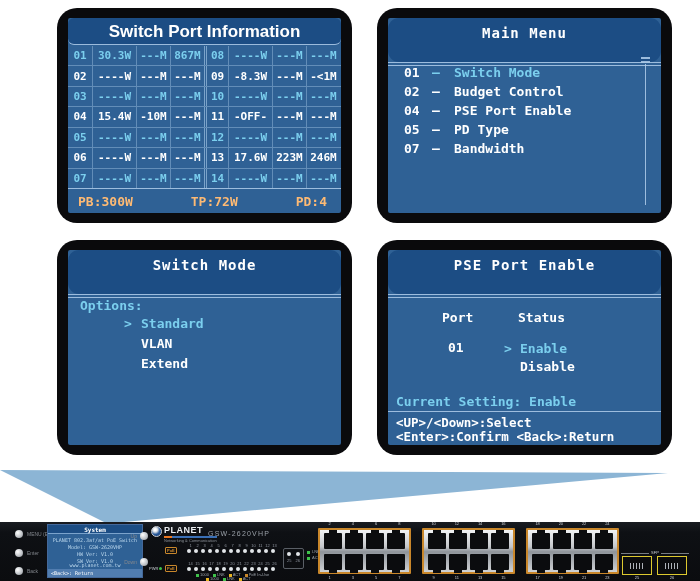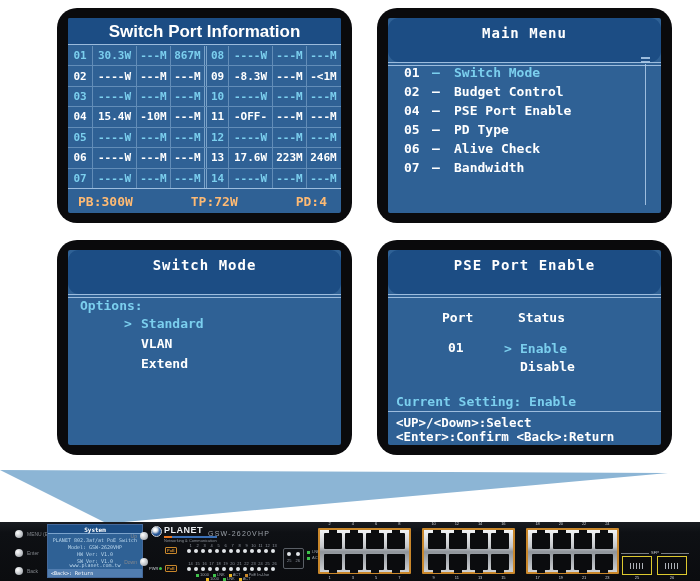--- a/index.html
+++ b/index.html
@@ -12,21 +12,21 @@
          font-family:"DejaVu Sans Mono",monospace;}
 
   
   .monitor{position:absolute;width:295px;height:215px;background:#0a0a0c;border-radius:20px;}
   .monitor.tl{left:57px;top:8px}.monitor.tr{left:377px;top:8px}
   .monitor.bl{left:57px;top:240px}.monitor.br{left:377px;top:240px}
   .scr{position:absolute;left:11px;top:10px;width:273px;height:195px;background:var(--screen);
        overflow:hidden;border-radius:2px;color:#fff;}
   .band{background:var(--band);color:#fff;font-weight:bold;text-align:center;}
   .band1{height:27px;line-height:27px;font-family:"Liberation Sans",sans-serif;font-size:17px;
-         border-bottom:1px solid var(--line);}
+         border-bottom:1px solid var(--line);border-radius:6px;}
   .band2{height:44px;line-height:30px;font-size:14px;letter-spacing:1px;border-radius:11px;}
   .dline{height:4px;border-top:1px solid var(--line);border-bottom:1px solid var(--line);}
 
   
   .pi-table{position:absolute;left:0;top:28px;width:273px;height:142px;display:flex;flex-direction:column;}
   .pi-row{flex:1;display:flex;border-bottom:1px solid rgba(150,185,220,.5);color:#fff;}
   .pi-row:last-child{border-bottom:none;}
   .pi-row.hl{color:var(--cyan);}
   .pi-cell{display:flex;align-items:center;justify-content:center;font-size:11px;font-weight:bold;}
   .pc0{width:24px}.pc1{width:44px}.pc2{width:34px}.pc3{width:34px}
@@ -225,21 +225,20 @@
 
   <div class="monitor tr">
     <div class="scr">
       <div class="band band2">Main Menu</div>
       <div class="dline"></div>
       <div class="menu-list">
           <div class="menu-item active"><span class="mi-num">01</span><span class="mi-dash">–</span><span class="mi-label">Switch Mode</span></div>
           <div class="menu-item"><span class="mi-num">02</span><span class="mi-dash">–</span><span class="mi-label">Budget Control</span></div>
           <div class="menu-item"><span class="mi-num">04</span><span class="mi-dash">–</span><span class="mi-label">PSE Port Enable</span></div>
           <div class="menu-item"><span class="mi-num">05</span><span class="mi-dash">–</span><span class="mi-label">PD Type</span></div>
-          <div class="menu-item"><span class="mi-num">06</span><span class="mi-dash">–</span><span class="mi-label">Alive Check</span></div>
           <div class="menu-item"><span class="mi-num">07</span><span class="mi-dash">–</span><span class="mi-label">Bandwidth</span></div>
         </div>
       <div class="sb-handle"></div>
       <div class="sb-track"></div>
     </div>
   </div>
 
   <div class="monitor bl">
     <div class="scr">
       <div class="band band2">Switch Mode</div>

